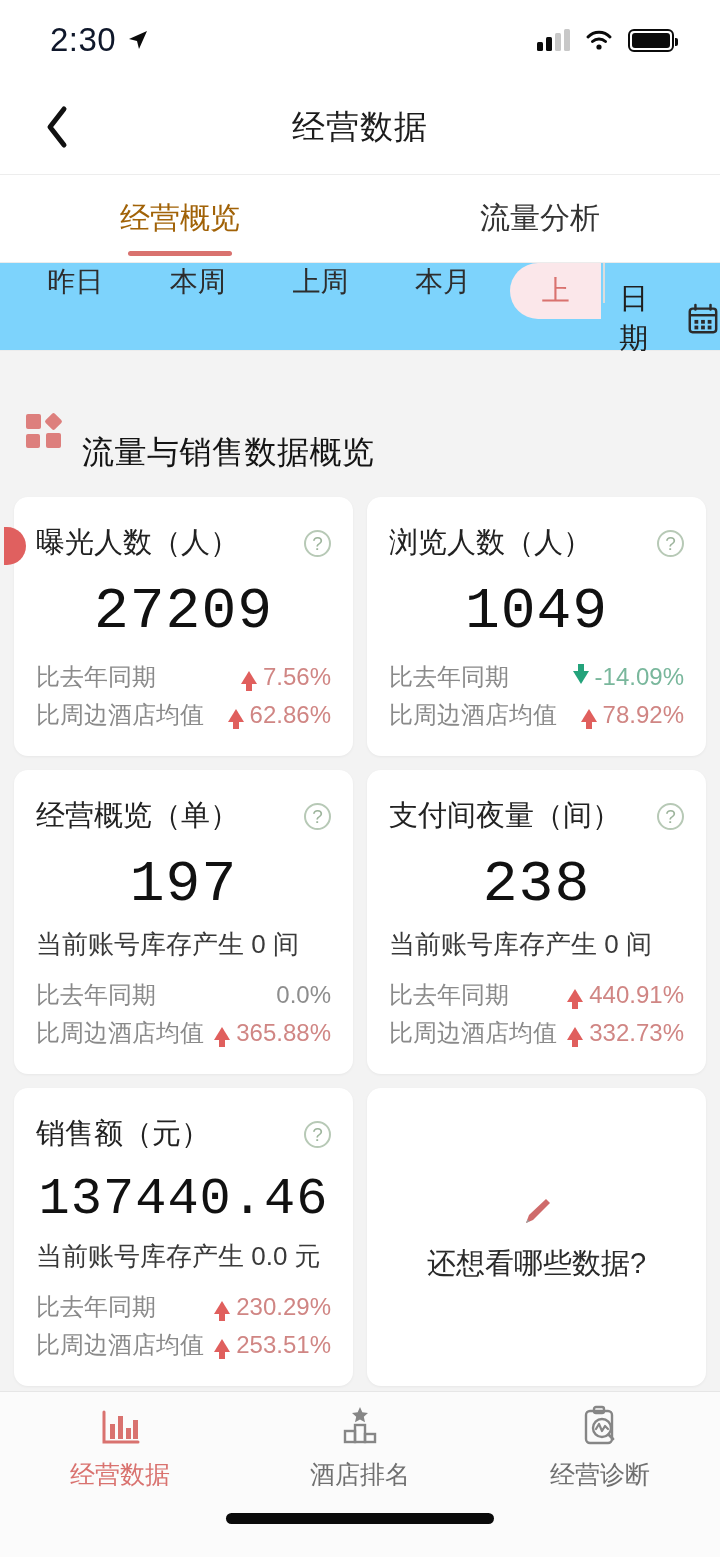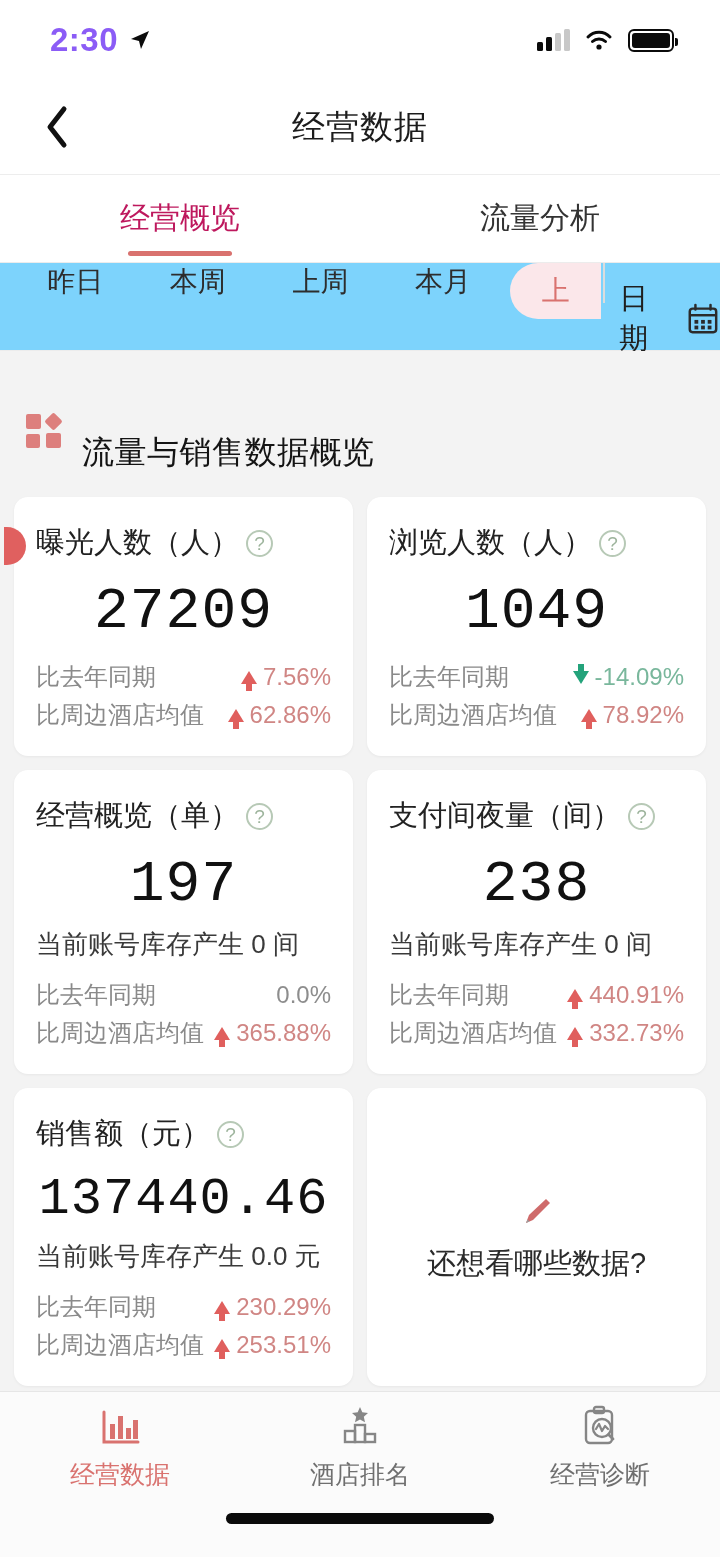--- a/index.html
+++ b/index.html
@@ -16,21 +16,21 @@
     display: flex; flex-direction: column;
   }
 
   
   .statusbar {
     height: 80px; background: #ffffff;
     display: flex; align-items: center; justify-content: space-between;
     padding: 0 46px 0 50px; flex: 0 0 auto;
   }
   .status-left { display: flex; align-items: center; gap: 10px; }
-  .status-time { font-size: 33px; font-weight: bold; color: #8b5cf6; letter-spacing: .5px; }
+  .status-time { font-size: 33px; font-weight: normal; color: #0f172a; letter-spacing: .5px; }
   .loc-arrow { width: 24px; height: 24px; }
   .status-right { display: flex; align-items: center; gap: 14px; }
   .sig { display: flex; align-items: flex-end; gap: 3px; height: 22px; }
   .sig i { width: 6px; background: #0b0b0b; border-radius: 1.5px; display: block; }
   .sig i:nth-child(1) { height: 9px; }
   .sig i:nth-child(2) { height: 14px; }
   .sig i:nth-child(3) { height: 18px; background: #c8c8c8; }
   .sig i:nth-child(4) { height: 22px; background: #c8c8c8; }
   .batt {
     width: 46px; height: 23px; border: 2px solid #0b0b0b; border-radius: 6px;
@@ -58,21 +58,21 @@
 
   
   .tabs {
     height: 88px; background: #ffffff; display: flex; flex: 0 0 auto;
     border-bottom: 1px solid #ececec;
   }
   .tab {
     flex: 1; display: flex; align-items: center; justify-content: center;
     position: relative; font-size: 30px; color: #333333;
   }
-  .tab.active { color: #be185d; font-family: Liberation Serif, serif; }
+  .tab.active { color: #a16207; font-family: Liberation Serif, serif; }
   .tab.active::after {
     content: ""; position: absolute; bottom: 6px; left: 50%; transform: translateX(-50%);
     width: 104px; height: 5px; background: #d9726f; border-radius: 3px;
   }
 
   
   .filters {
     height: 88px; background: #7dd3fc; display: flex; align-items: flex-start;
     flex: 0 0 auto; position: relative; border-bottom: 1px solid #ececec;
     padding-left: 14px;
@@ -114,21 +114,21 @@
     background: #ffffff; border-radius: 14px; padding: 26px 22px 22px 22px;
     position: relative; min-height: 248px;
     box-shadow: 0 1px 3px rgba(0,0,0,0.05);
     display: flex; flex-direction: column;
   }
   .card .marker {
     position: absolute; left: -10px; top: 30px;
     width: 22px; height: 38px; background: #e0605f;
     border-radius: 0 22px 22px 0;
   }
-  .card-head { display: flex; align-items: center; gap: 7px; }
+  .card-head { display: flex; align-items: center; gap: 20px; justify-content: space-between; }
   .card-title { font-size: 29px; color: #222222; }
   .qmark {
     width: 27px; height: 27px; border-radius: 50%;
     border: 2px solid #b7c9b6; color: #9db49c;
     font-size: 19px; line-height: 23px; text-align: center; flex: 0 0 auto;
   }
   .card-value {
     text-align: center; font-size: 58px; color: #111111;
     font-weight: 500; letter-spacing: 1px; margin-top: 16px;
     font-family: Liberation Mono, monospace;

